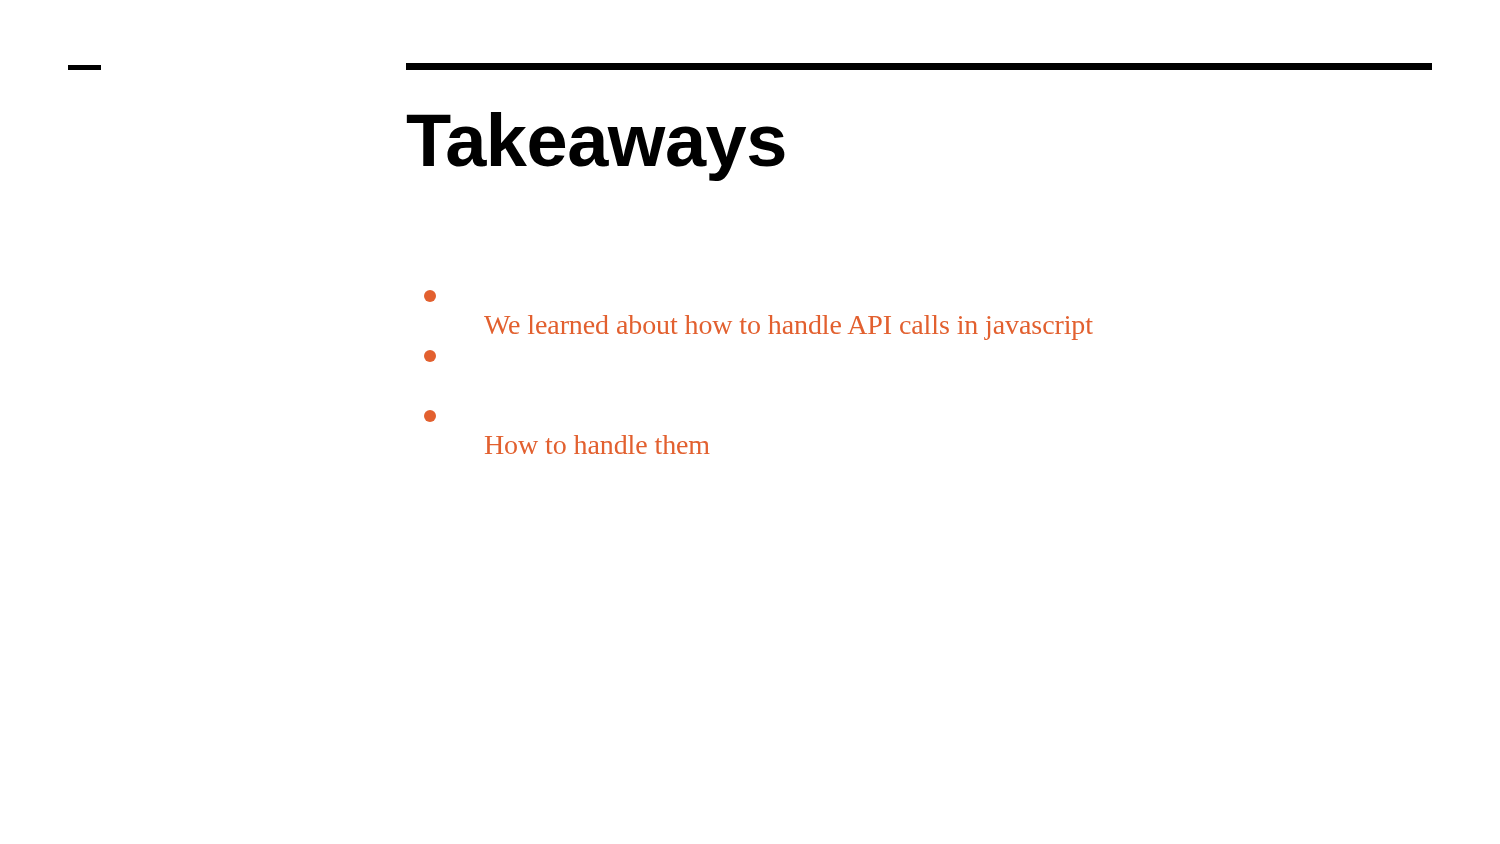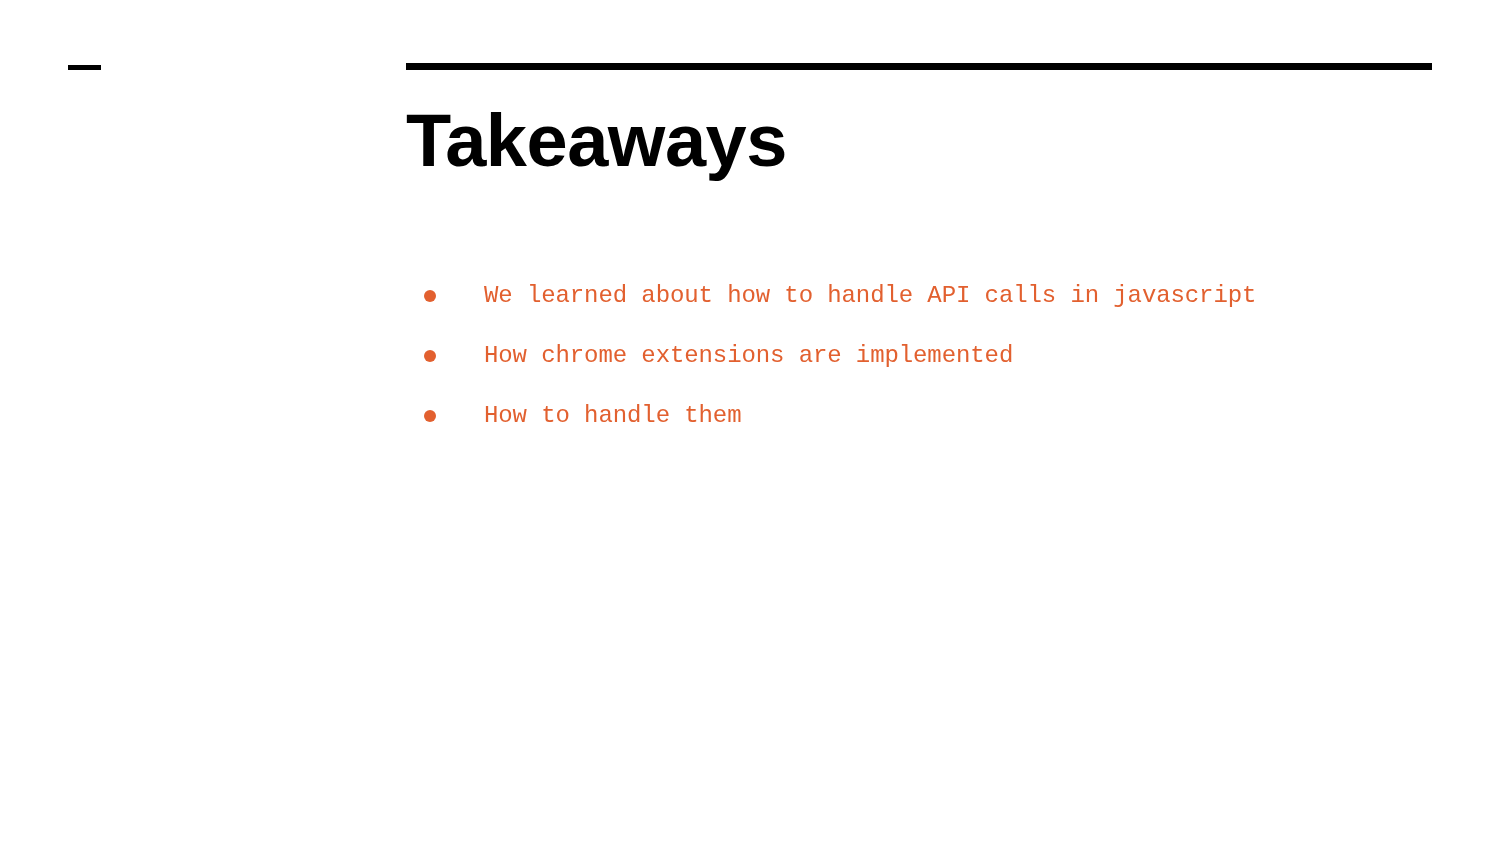--- a/index.html
+++ b/index.html
@@ -87,27 +87,28 @@
     width: 12px;
     height: 12px;
     border-radius: 50%;
     background: #E2602F;
     margin-top: 14px;
     margin-right: 48px;
   }
 
   .bullet-text {
     flex: 1 1 auto;
-    font-family: Liberation Mono, monospace;
-    font-size: 24px;
+    font-family: Liberation Serif, serif;
+    font-size: 28px;
     font-weight: 400;
     line-height: 40px;
     color: #E2602F;
     letter-spacing: -0.1px;
     white-space: nowrap;
+    margin-top: 29px;
   }
 </style>
 </head>
 <body>
 
 <div class="slide">
 
   <div class="corner-dash"></div>
 
   <div class="rule-top"></div>
@@ -116,21 +117,20 @@
 
   <ul class="bullet-list">
 
     <li class="bullet-item">
       <span class="bullet-marker"></span>
       <span class="bullet-text">We learned about how to handle API calls in javascript</span>
     </li>
 
     <li class="bullet-item">
       <span class="bullet-marker"></span>
-      <span class="bullet-text">How chrome extensions are implemented</span>
     </li>
 
     <li class="bullet-item">
       <span class="bullet-marker"></span>
       <span class="bullet-text">How to handle them</span>
     </li>
 
   </ul>
 
   <div class="rule-bottom"></div>

